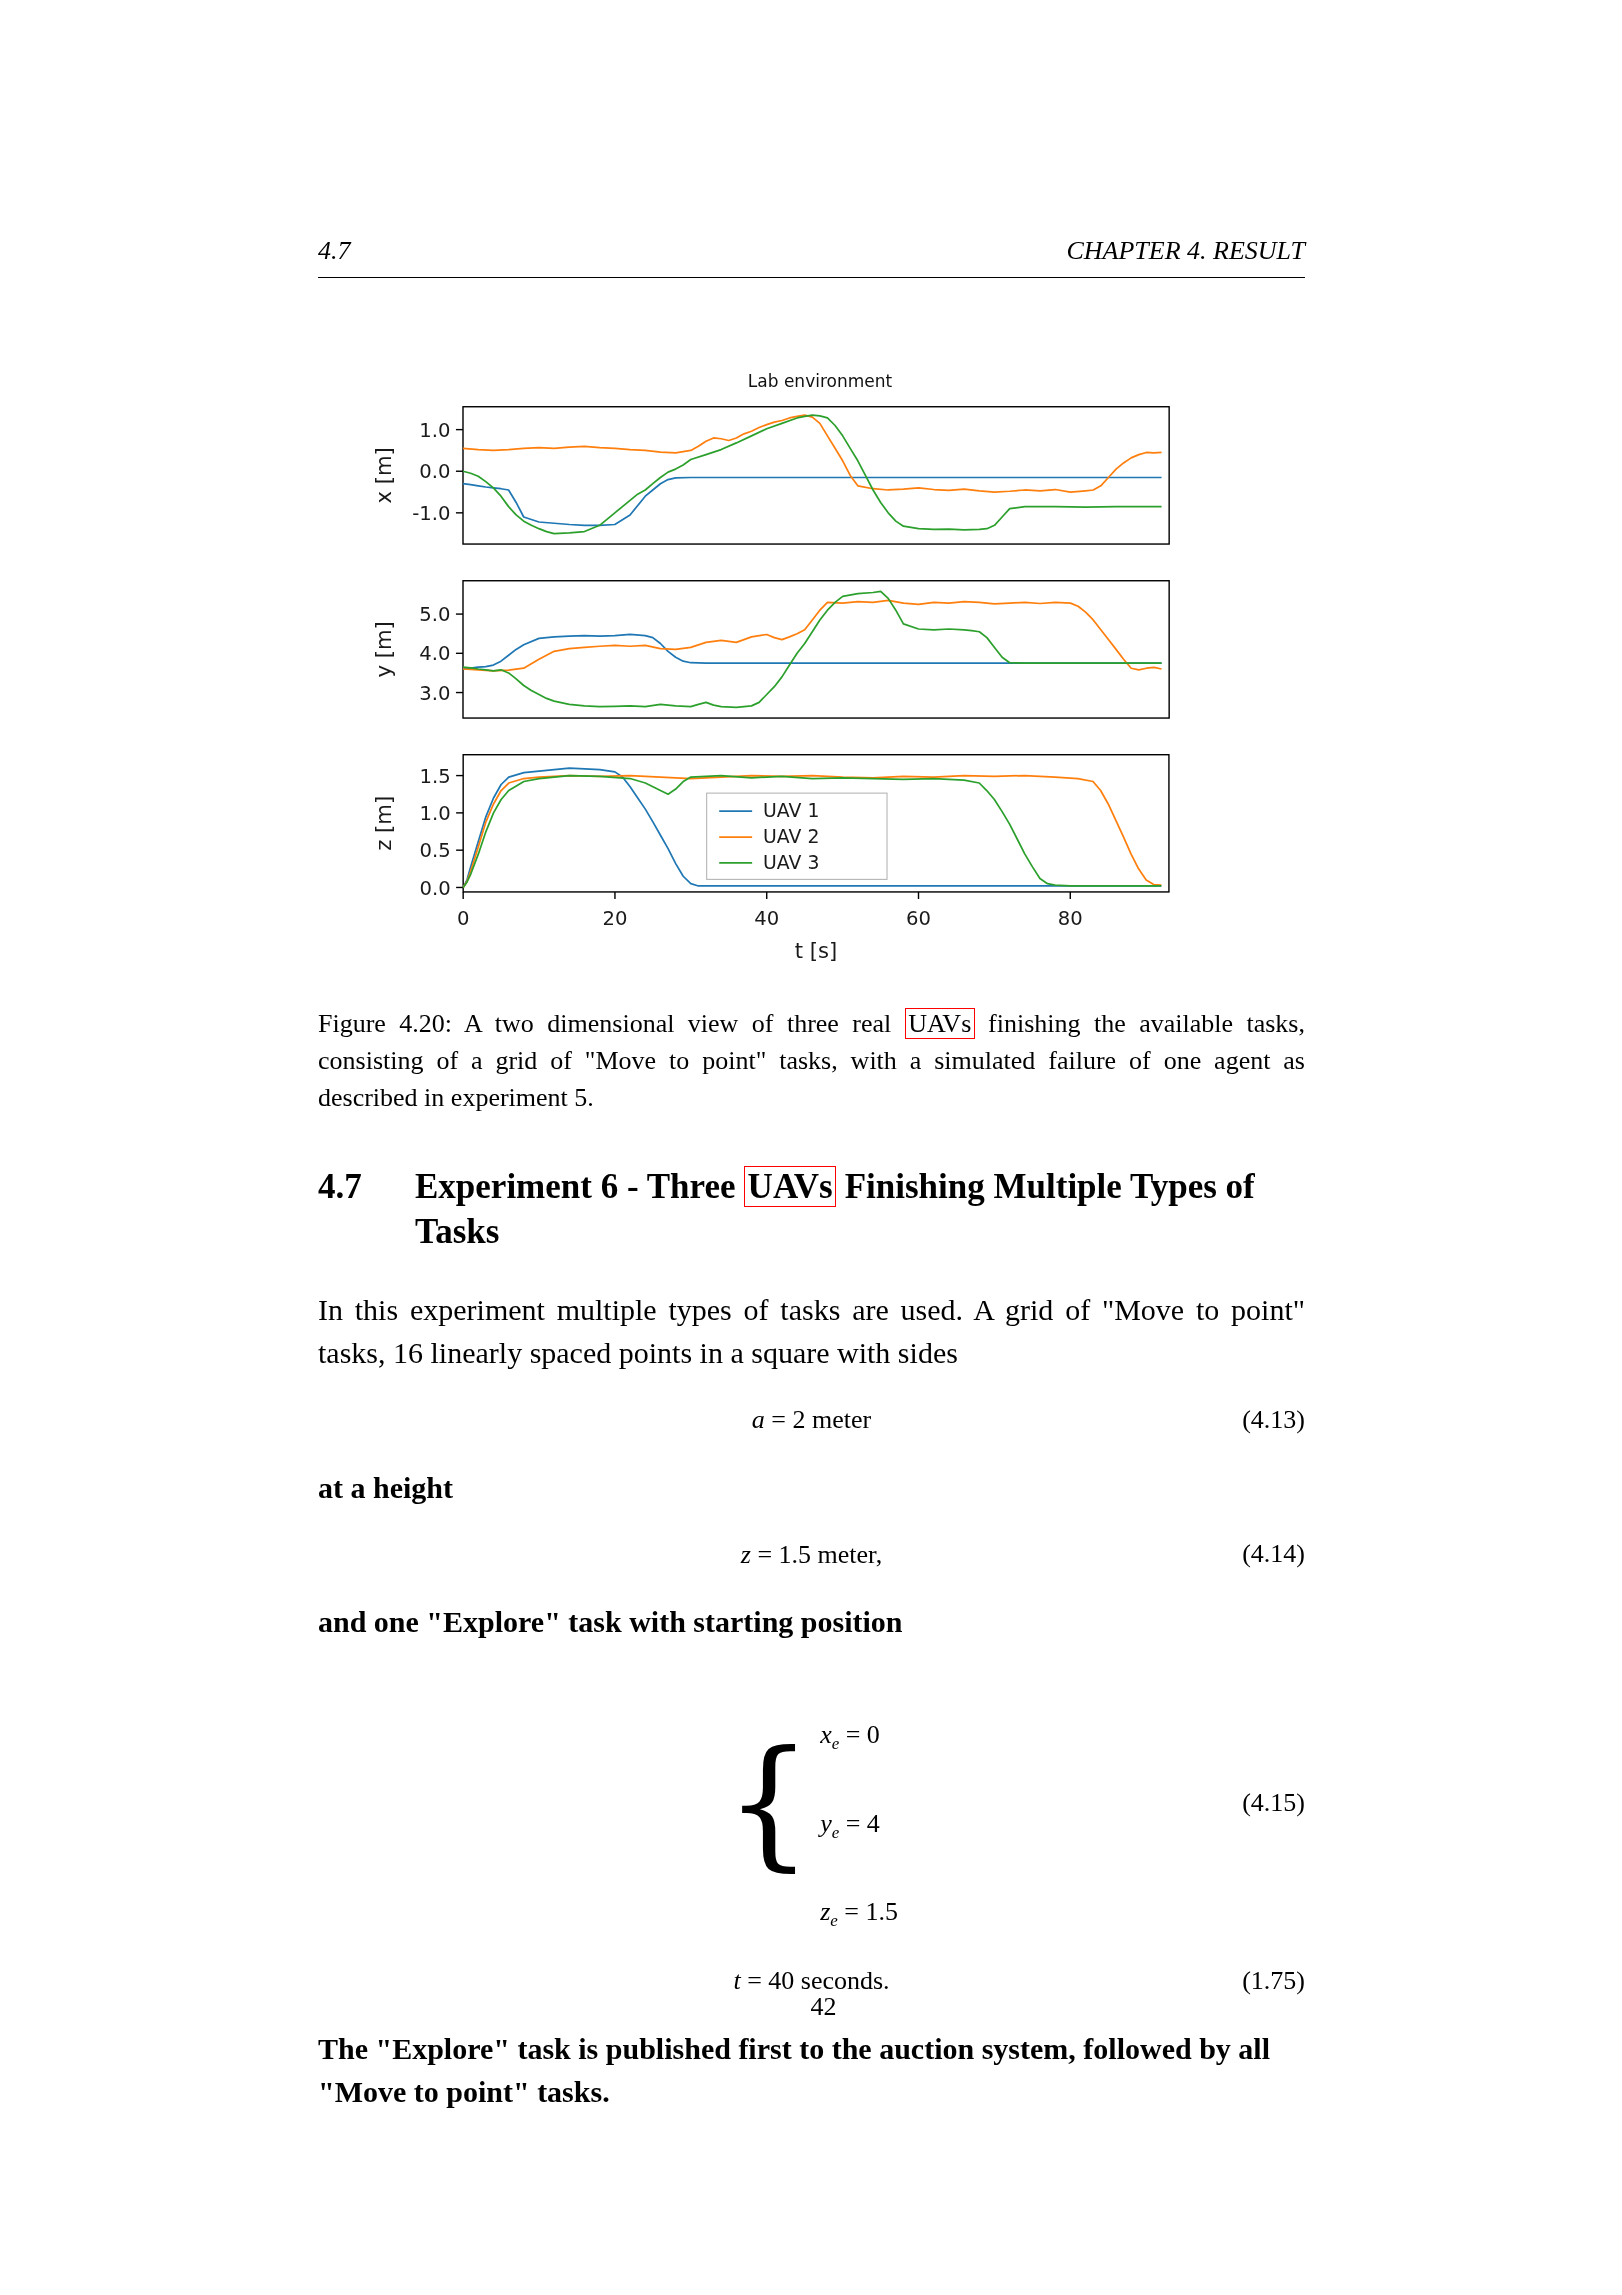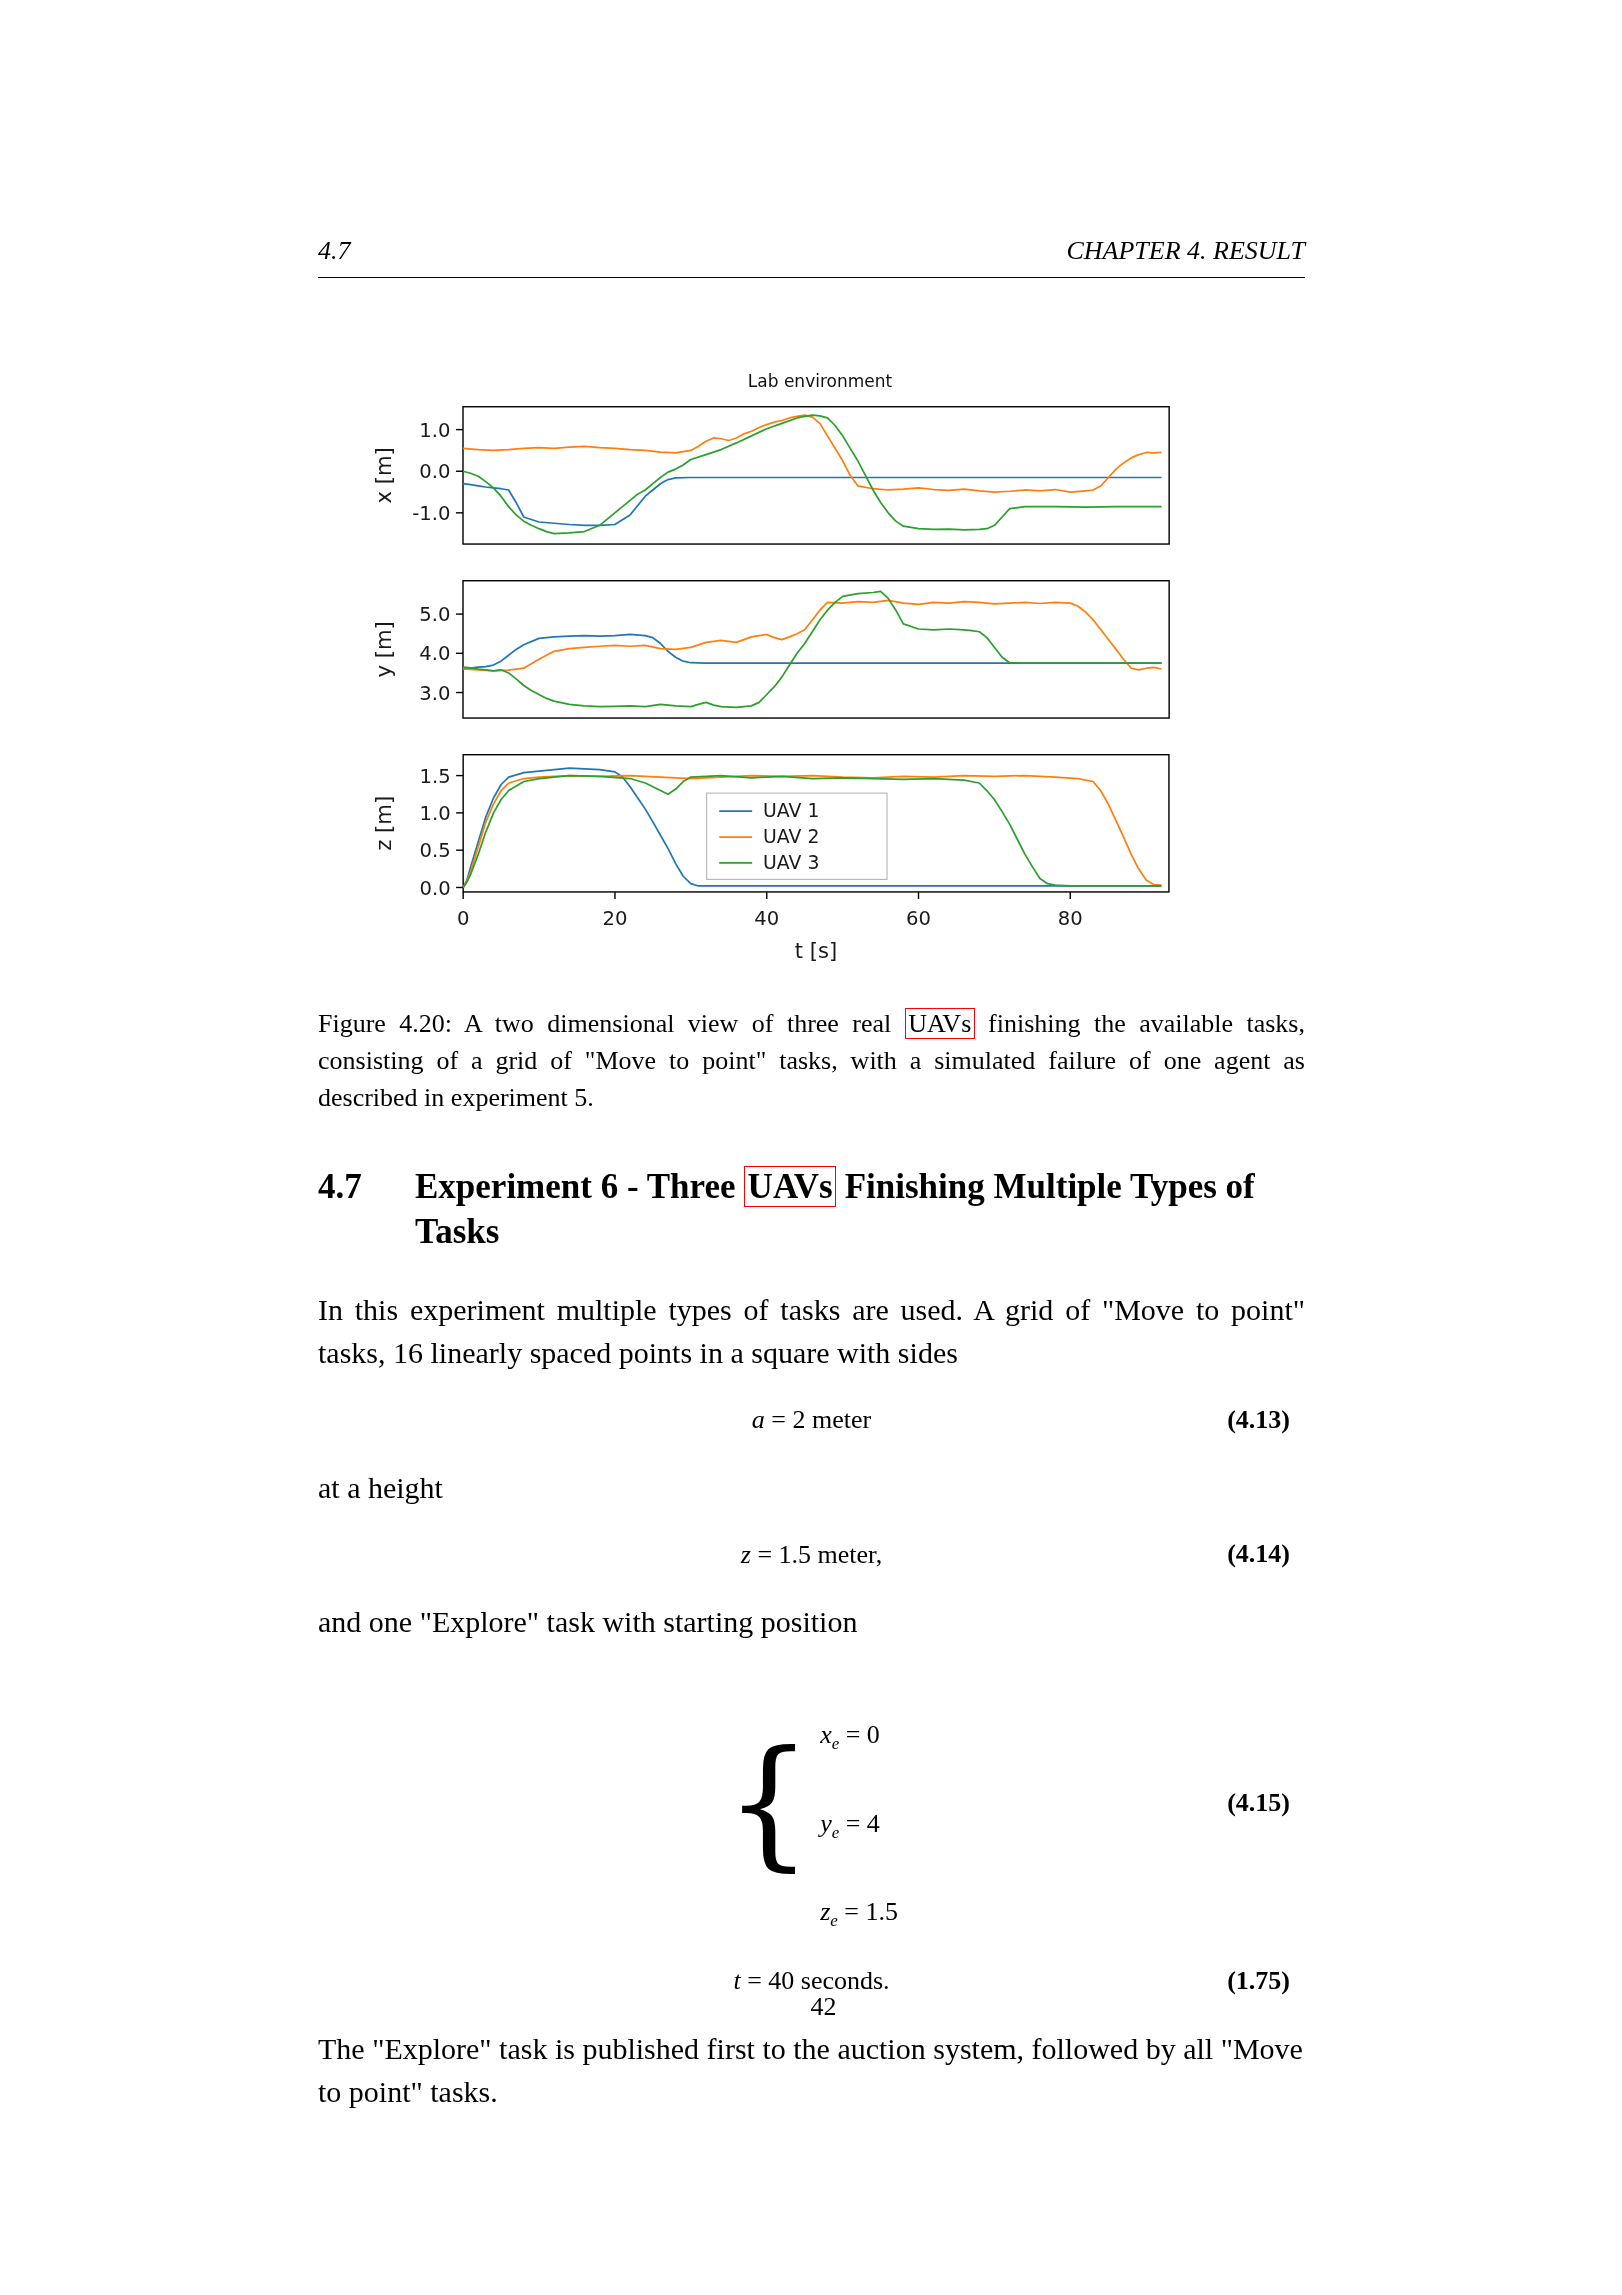--- a/index.html
+++ b/index.html
@@ -37,27 +37,27 @@
 
   .section-heading {
     display:flex; margin-top:47px; font-size:35px; font-weight:bold; line-height:1.3;
   }
   .sec-num { min-width:97px; }
   .sec-title { flex:1; }
 
   .body-text {
     font-size:30px; line-height:1.44; text-align:justify; margin-top:33px;
   }
-  .para-short { margin-top:20.4px; text-align:left; }
+  .para-short { margin-top:20.4px; text-align:left;font-weight:bold; }
 
   .equation {
     position:relative; margin:27px 0; font-size:26px; text-align:center; line-height:1.44;
   }
   .eq-number {
-    position:absolute; right:15px; top:50%; transform:translateY(-50%);font-weight:bold;
+    position:absolute; right:0; top:50%; transform:translateY(-50%);
   }
   .eq-var { font-style:italic; }
   sub.eq-var { font-size:65%; }
 
   .cases-wrap { display:inline-flex; align-items:center; text-align:left; }
   .brace {
     font-family:"DejaVu Serif", serif; font-size:137px; line-height:0.95;
     font-weight:400; margin-right:7.9px; transform:scaleY(1.02);
   }
   .case-line { display:block; line-height:1.72;margin-top:43px; }

